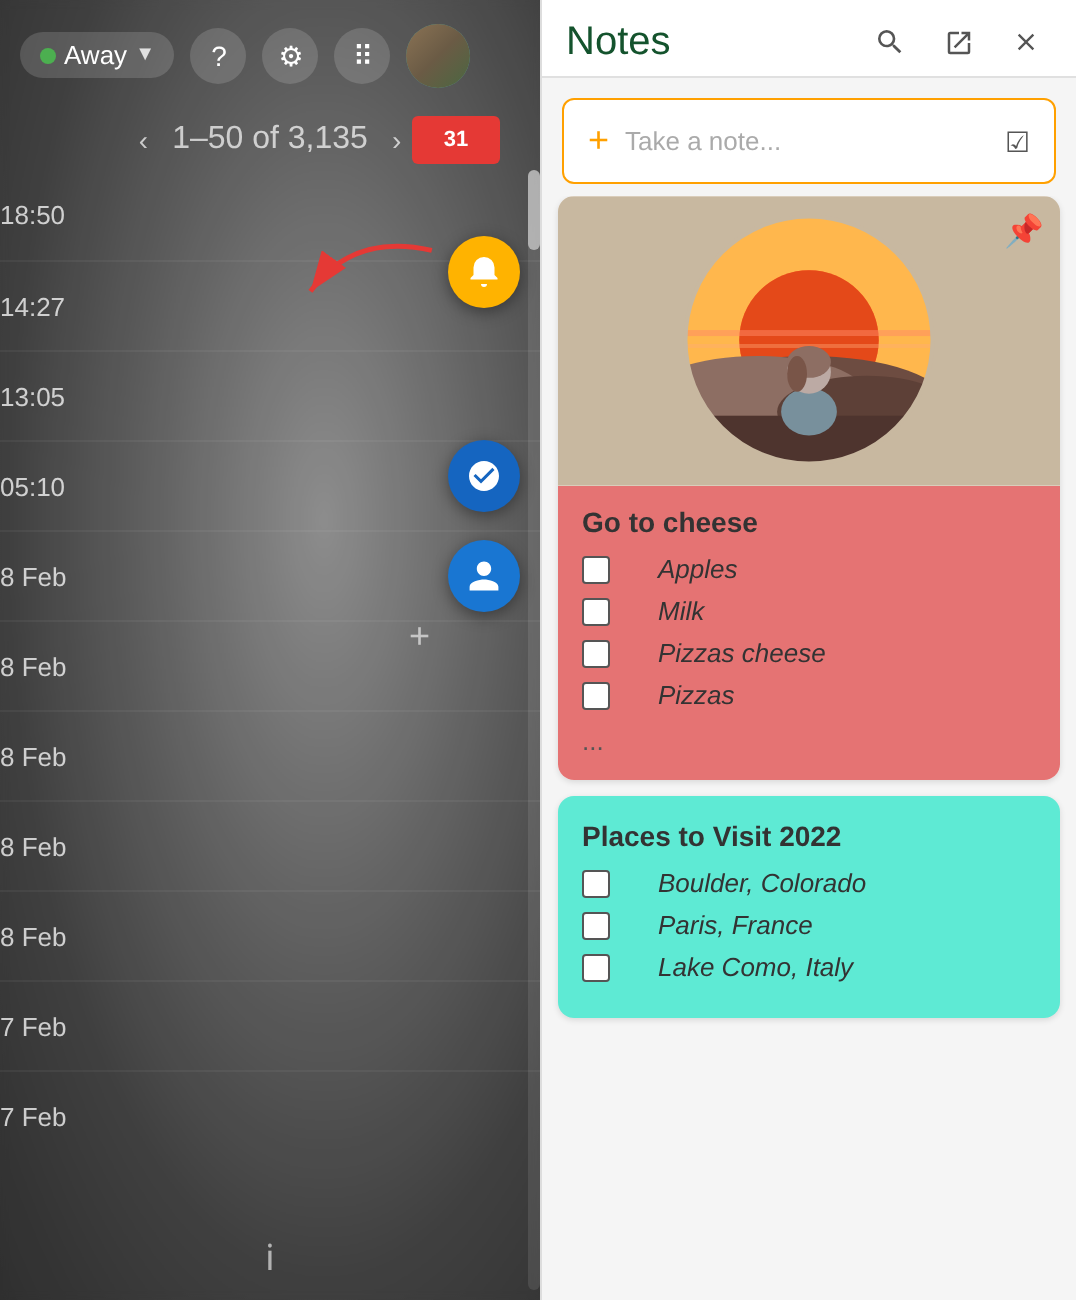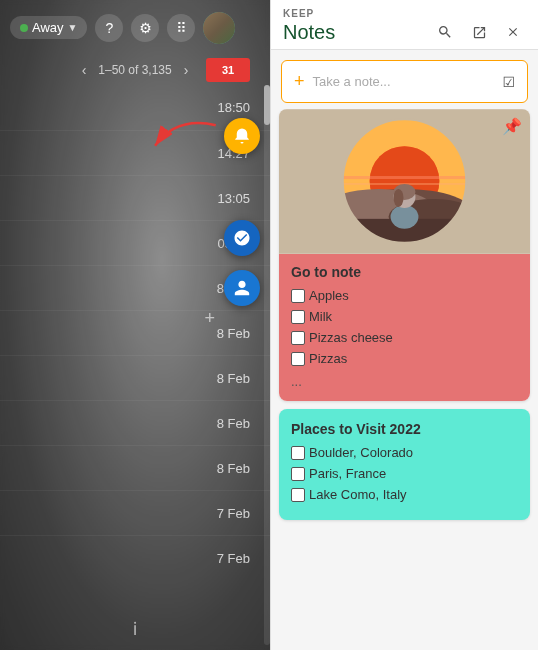--- a/index.html
+++ b/index.html
@@ -95,41 +95,40 @@
       top: 55px; left: 0; right: 0;
       height: 30px;
       display: flex;
       align-items: center;
       justify-content: center;
       gap: 8px;
       z-index: 10;
     }
     .pagination-text {
       color: rgba(255,255,255,0.7);
-      font-size: 12px;
+      font-size: 16px;
     }
     .page-nav {
       color: rgba(255,255,255,0.7);
       font-size: 14px;
       cursor: pointer;
       padding: 2px 4px;
     }
 
     
     .time-list {
       position: absolute;
       top: 85px; left: 0; right: 0; bottom: 40px;
       overflow: hidden;
       z-index: 5;
     }
     .time-item {
       height: 45px;
       display: flex;
       align-items: center;
-      justify-content: flex-end;
       padding-right: 20px;
       color: rgba(255,255,255,0.75);
       font-size: 13px;
       border-top: 1px solid rgba(255,255,255,0.05);
       position: relative;
     }
     .time-item:first-child {
       border-top: none;
     }
 
@@ -341,22 +340,23 @@
     }
     .note-title {
       font-size: 14px;
       font-weight: 600;
       color: #333;
       margin-bottom: 8px;
     }
     .note-checklist-item {
       display: flex;
       align-items: center;
-      gap: 4px;
+      gap: 24px;
       margin-bottom: 6px;
+      font-style: italic;
     }
     .check-box {
       width: 14px; height: 14px;
       border: 1.5px solid #555;
       border-radius: 2px;
       flex-shrink: 0;
       background: white;
     }
     .check-label {
       font-size: 13px;
@@ -481,21 +481,20 @@
   <div class="float-plus">+</div>
 
   <div class="bottom-info">
     <span>ℹ</span>
   </div>
 </div>
 
 <div class="right-panel">
 
   <div class="keep-header">
-    <div class="keep-label">KEEP</div>
     <div class="keep-title-row">
       <span class="keep-title">Notes</span>
       <div class="keep-header-icons">
         <div class="keep-icon-btn">
           <svg width="16" height="16" viewBox="0 0 24 24" fill="#555">
             <path d="M15.5 14h-.79l-.28-.27A6.47 6.47 0 0 0 16 9.5 6.5 6.5 0 1 0 9.5 16c1.61 0 3.09-.59 4.23-1.57l.27.28v.79l5 4.99L20.49 19l-4.99-5zm-6 0C7.01 14 5 11.99 5 9.5S7.01 5 9.5 5 14 7.01 14 9.5 11.99 14 9.5 14z"></path>
           </svg>
         </div>
         <div class="keep-icon-btn">
           <svg width="15" height="15" viewBox="0 0 24 24" fill="#555">
@@ -565,21 +564,21 @@
             <ellipse cx="120" cy="89" rx="5" ry="9" fill="#795548"></ellipse>
           </g>
 
           <circle cx="126" cy="72" r="62" fill="none" stroke="#c8b8a0" stroke-width="2"></circle>
         </svg>
         
         <div class="pin-icon">📌</div>
       </div>
 
       <div class="note-body">
-        <div class="note-title">Go to note</div>
+        <div class="note-title">Go to cheese</div>
         <div class="note-checklist-item">
           <div class="check-box"></div>
           <span class="check-label">Apples</span>
         </div>
         <div class="note-checklist-item">
           <div class="check-box"></div>
           <span class="check-label">Milk</span>
         </div>
         <div class="note-checklist-item">
           <div class="check-box"></div>

